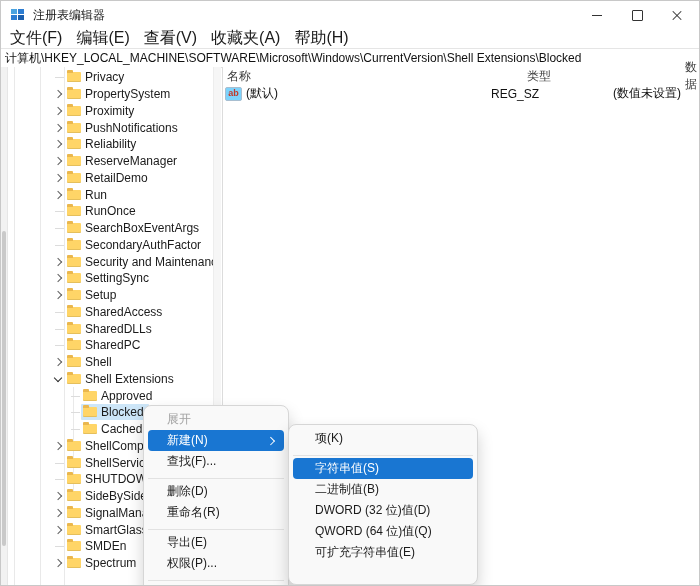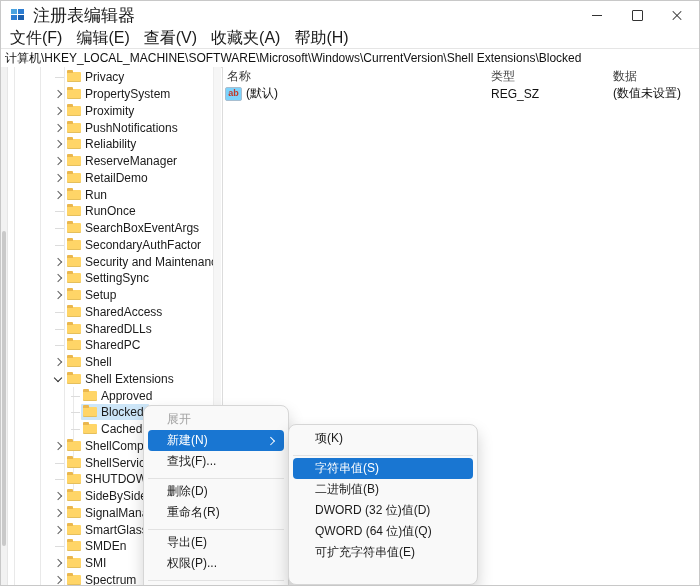--- a/index.html
+++ b/index.html
@@ -4,21 +4,21 @@
 <style>
   html,body{margin:0;padding:0;background:#e8e8e8;}
   .window{
     position:relative;width:700px;height:586px;background:#ffffff;overflow:hidden;
     font-family:"Liberation Sans","DejaVu Sans",sans-serif;color:#1b1b1b;
     border:1px solid #c8c8c8;box-sizing:border-box;
   }
   
   .titlebar{position:absolute;left:0;top:0;right:0;height:28px;display:flex;align-items:center;background:#fff;}
   .app-icon{width:16px;height:16px;margin:0 7px 0 9px;flex:none;}
-  .title-text{font-size:17px;color:#191919;}
+  .title-text{font-size:12px;color:#191919;}
   .caption-buttons{position:absolute;right:2px;top:0;height:28px;display:flex;}
   .cap-btn{width:40px;height:28px;display:flex;align-items:center;justify-content:center;cursor:default;}
   .glyph-min{width:10px;height:1px;background:#333;}
   .glyph-max{width:9px;height:9px;border:1px solid #333;border-radius:1px;}
   .glyph-close{position:relative;width:12px;height:12px;}
   .glyph-close::before,.glyph-close::after{content:"";position:absolute;left:0;top:5.5px;width:12px;height:1px;background:#333;}
   .glyph-close::before{transform:rotate(45deg);}
   .glyph-close::after{transform:rotate(-45deg);}
   
   .menubar{position:absolute;left:0;top:28px;right:0;height:19px;display:flex;align-items:center;padding-left:2px;background:#fff;}
@@ -45,21 +45,21 @@
   .trow.arrow-r .chev::before{content:"";position:absolute;left:4px;top:5px;width:5px;height:5px;border-top:1.4px solid #5f5f5f;border-right:1.4px solid #5f5f5f;transform:rotate(45deg);}
   .trow.arrow-d .chev::before{content:"";position:absolute;left:4px;top:4px;width:5px;height:5px;border-top:1.6px solid #2b2b2b;border-right:1.6px solid #2b2b2b;transform:rotate(135deg);}
   .trow.arrow-n .chev::before{content:"";position:absolute;right:1px;top:8px;width:9px;height:1px;background:#dcdcdc;}
   .hl{display:flex;align-items:center;padding:1px 5px 1px 2px;margin-left:0;border-radius:1px;}
   .trow.selected .hl{background:#cde6f8;}
   .folder{position:relative;width:14px;height:10px;background:#ffd567;border-radius:1px;flex:none;margin-right:4px;box-shadow:inset 0 -1px 0 rgba(0,0,0,0.10);}
   .folder::before{content:"";position:absolute;top:-2px;left:0;width:6px;height:3px;background:#eab74e;border-radius:1px 1px 0 0;}
   .tlabel{color:#1b1b1b;}
   
   .list-panel{position:absolute;left:221px;top:0;right:0;bottom:0;border-left:1px solid #dcdcdc;background:#fff;}
-  .list-header{display:flex;height:18px;align-items:center;font-size:12px;color:#3c3c3c;}
+  .list-header{display:flex;height:18px;align-items:center;font-size:12px;color:#3c3c3c;gap:36px;}
   .col-name{width:268px;padding-left:4px;box-sizing:border-box;}
   .col-type{width:122px;box-sizing:border-box;}
   .col-data{flex:1;box-sizing:border-box;}
   .list-row{display:flex;height:17px;align-items:center;font-size:12px;color:#111;}
   .cell-name{width:268px;display:flex;align-items:center;padding-left:2px;box-sizing:border-box;}
   .ab-icon{width:15px;height:12px;border:1px solid #a8bed0;border-radius:2px;background:#7dd3fc;color:#c03a2b;
     font-size:9px;line-height:11px;text-align:center;margin-right:4px;flex:none;font-weight:bold;}
   .cell-type{width:122px;box-sizing:border-box;}
   .cell-data{flex:1;box-sizing:border-box;}
   
@@ -356,27 +356,20 @@
           </div>
 
           <div class="trow arrow-n">
             <span class="chev"></span>
             <span class="hl">
               <span class="folder"></span>
               <span class="tlabel">SMDEn</span>
             </span>
           </div>
 
-          <div class="trow arrow-r">
-            <span class="chev"></span>
-            <span class="hl">
-              <span class="folder"></span>
-              <span class="tlabel">SMI</span>
-            </span>
-          </div>
 
           <div class="trow arrow-r">
             <span class="chev"></span>
             <span class="hl">
               <span class="folder"></span>
               <span class="tlabel">Spectrum</span>
             </span>
           </div>
         </div>
 

